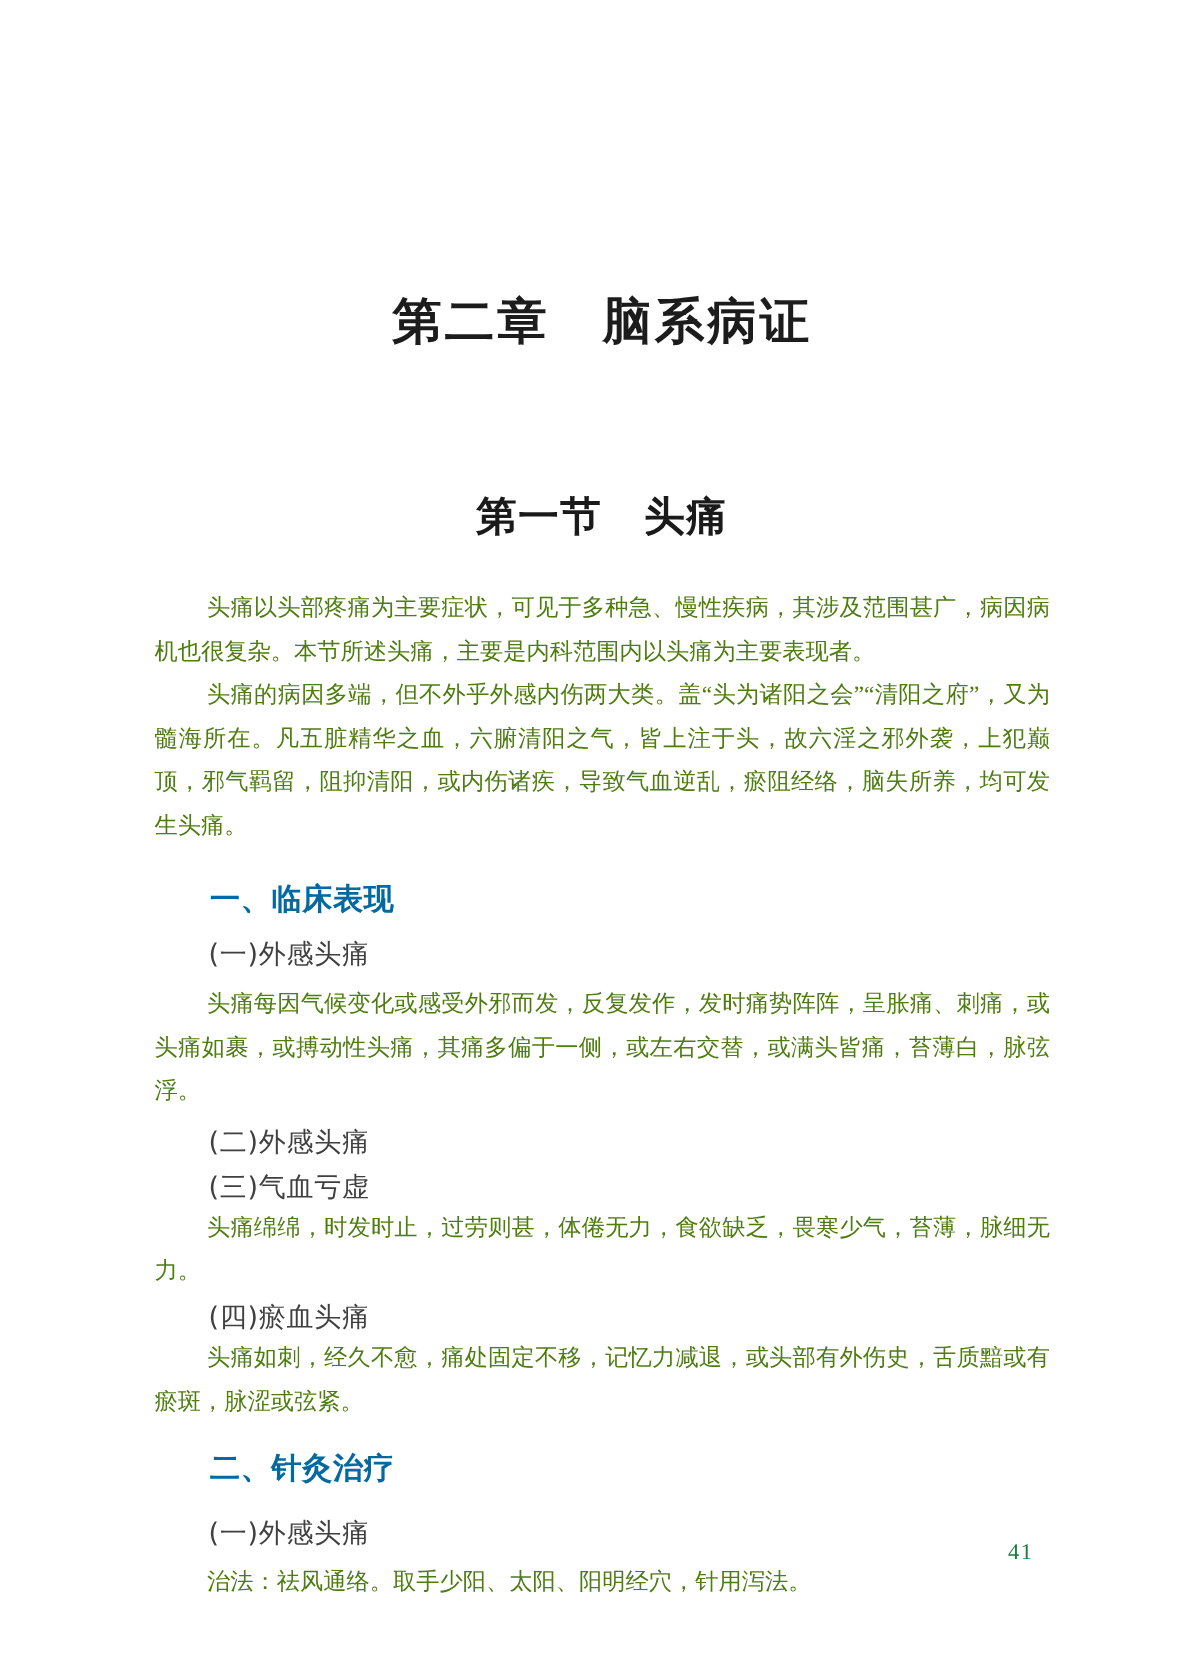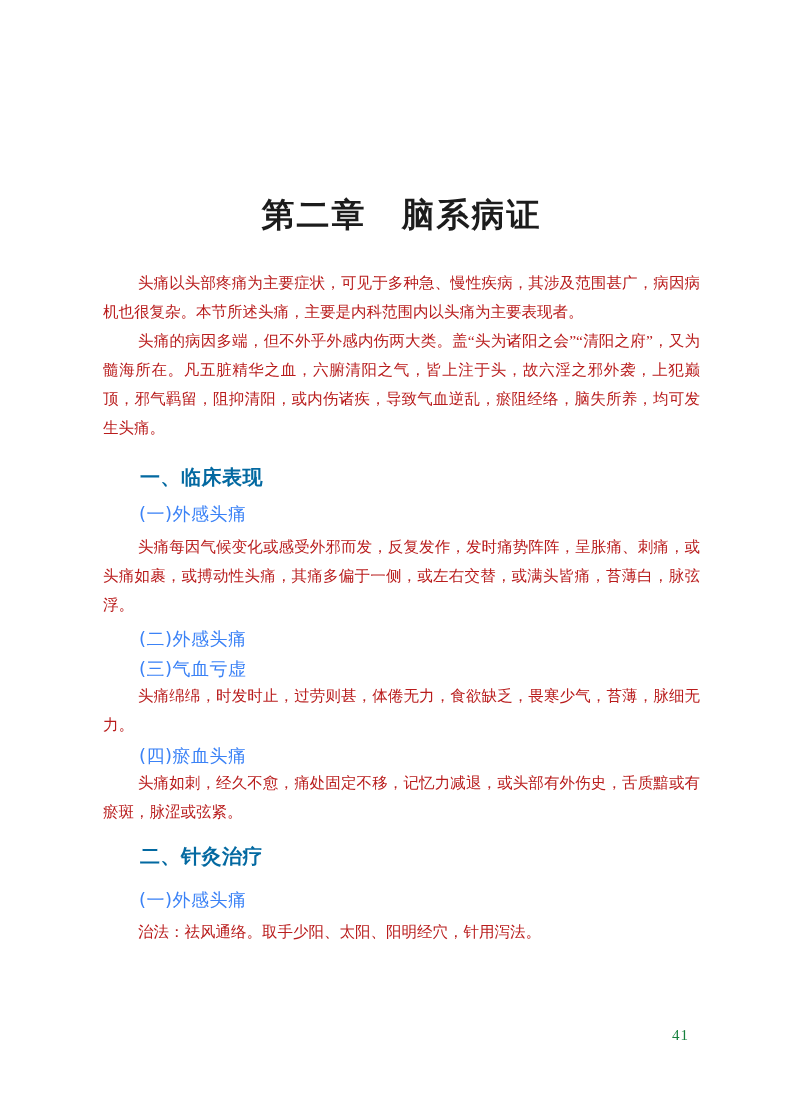--- a/index.html
+++ b/index.html
@@ -24,35 +24,35 @@
   .section-title {
     margin:89px 0 0 0;
     font-size:27px; line-height:34px;
     font-weight:700; letter-spacing:1px;
     text-align:center; color:#1a1a1a;
   }
   .body-para {
     margin:0;
     font-size:15.5px; line-height:29px;
     text-align:justify; text-indent:35px;
-    color:#b91c1c;
+    color:#4d7c0f;
   }
   .para-first { margin-top:30px; }
   .num-heading {
     margin:0 0 0 37px;
     font-size:20px; line-height:24px;
     font-weight:700; color:#0369a1;
     letter-spacing:0.5px;
   }
   .h-clinical { margin-top:23px; }
   .h-treatment { margin-top:18px; }
   .sub-heading {
     margin:0 0 0 36px;
     font-size:18px; line-height:24px;
-    font-weight:500; color:#3b82f6;
+    font-weight:500; color:#404040;
     font-family:"DejaVu Sans","Liberation Sans",sans-serif;
     letter-spacing:0.5px;
   }
   .mt13 { margin-top:13px; }
   .mt8  { margin-top:8px; }
   .mt6  { margin-top:6px; }
   .mt5  { margin-top:5px; }
   .mt20 { margin-top:20px; }
   .pt6  { margin-top:6px; }
   .pt0  { margin-top:0; }
@@ -64,20 +64,21 @@
   }
 </style>
 </head>
 <body>
 
 <div class="page">
   <div class="content">
 
     <h1 class="chapter-title">第二章　脑系病证</h1>
 
+    <h2 class="section-title">第一节　头痛</h2>
 
     <p class="body-para para-first">头痛以头部疼痛为主要症状，可见于多种急、慢性疾病，其涉及范围甚广，病因病机也很复杂。本节所述头痛，主要是内科范围内以头痛为主要表现者。</p>
 
     <p class="body-para">头痛的病因多端，但不外乎外感内伤两大类。盖“头为诸阳之会”“清阳之府”，又为髓海所在。凡五脏精华之血，六腑清阳之气，皆上注于头，故六淫之邪外袭，上犯巅顶，邪气羁留，阻抑清阳，或内伤诸疾，导致气血逆乱，瘀阻经络，脑失所养，均可发生头痛。</p>
 
     <h3 class="num-heading h-clinical">一、临床表现</h3>
 
     <h4 class="sub-heading mt13">(一)外感头痛</h4>
     <p class="body-para pt6">头痛每因气候变化或感受外邪而发，反复发作，发时痛势阵阵，呈胀痛、刺痛，或头痛如裹，或搏动性头痛，其痛多偏于一侧，或左右交替，或满头皆痛，苔薄白，脉弦浮。</p>
 

